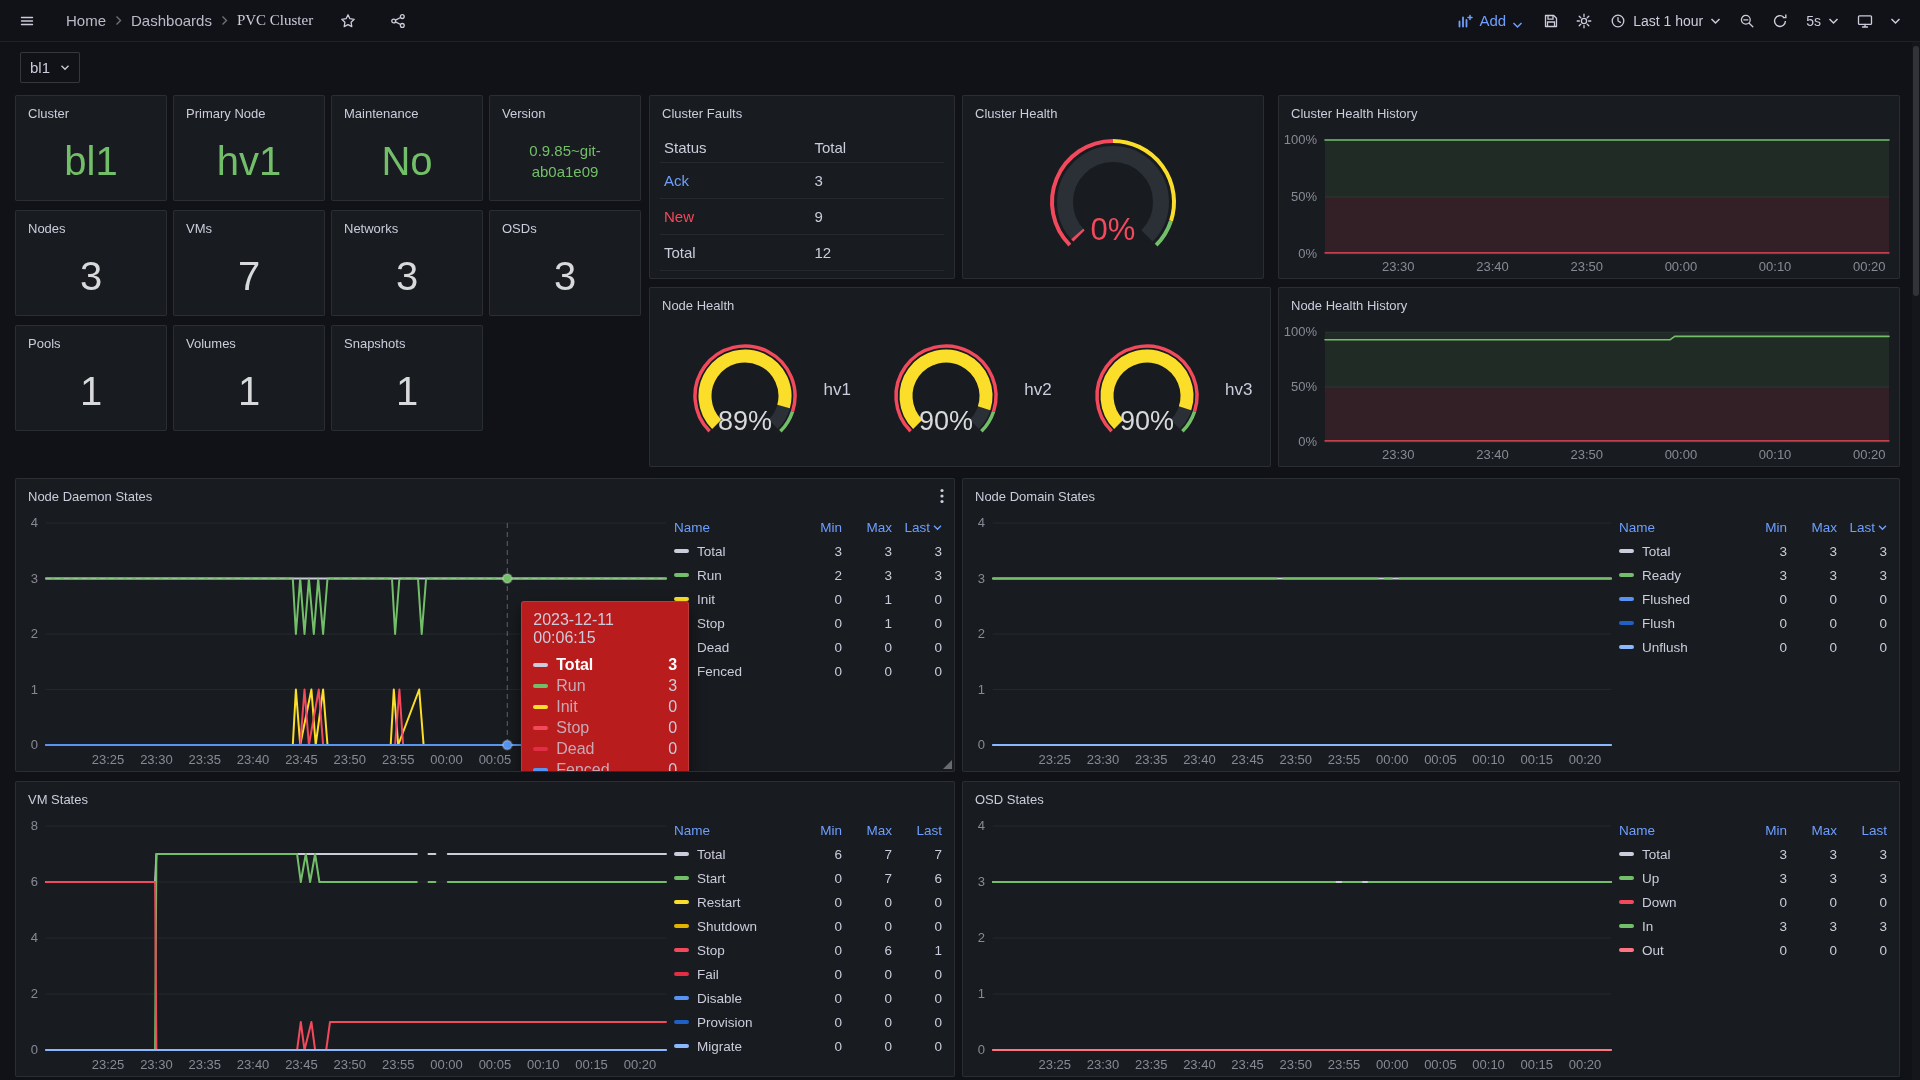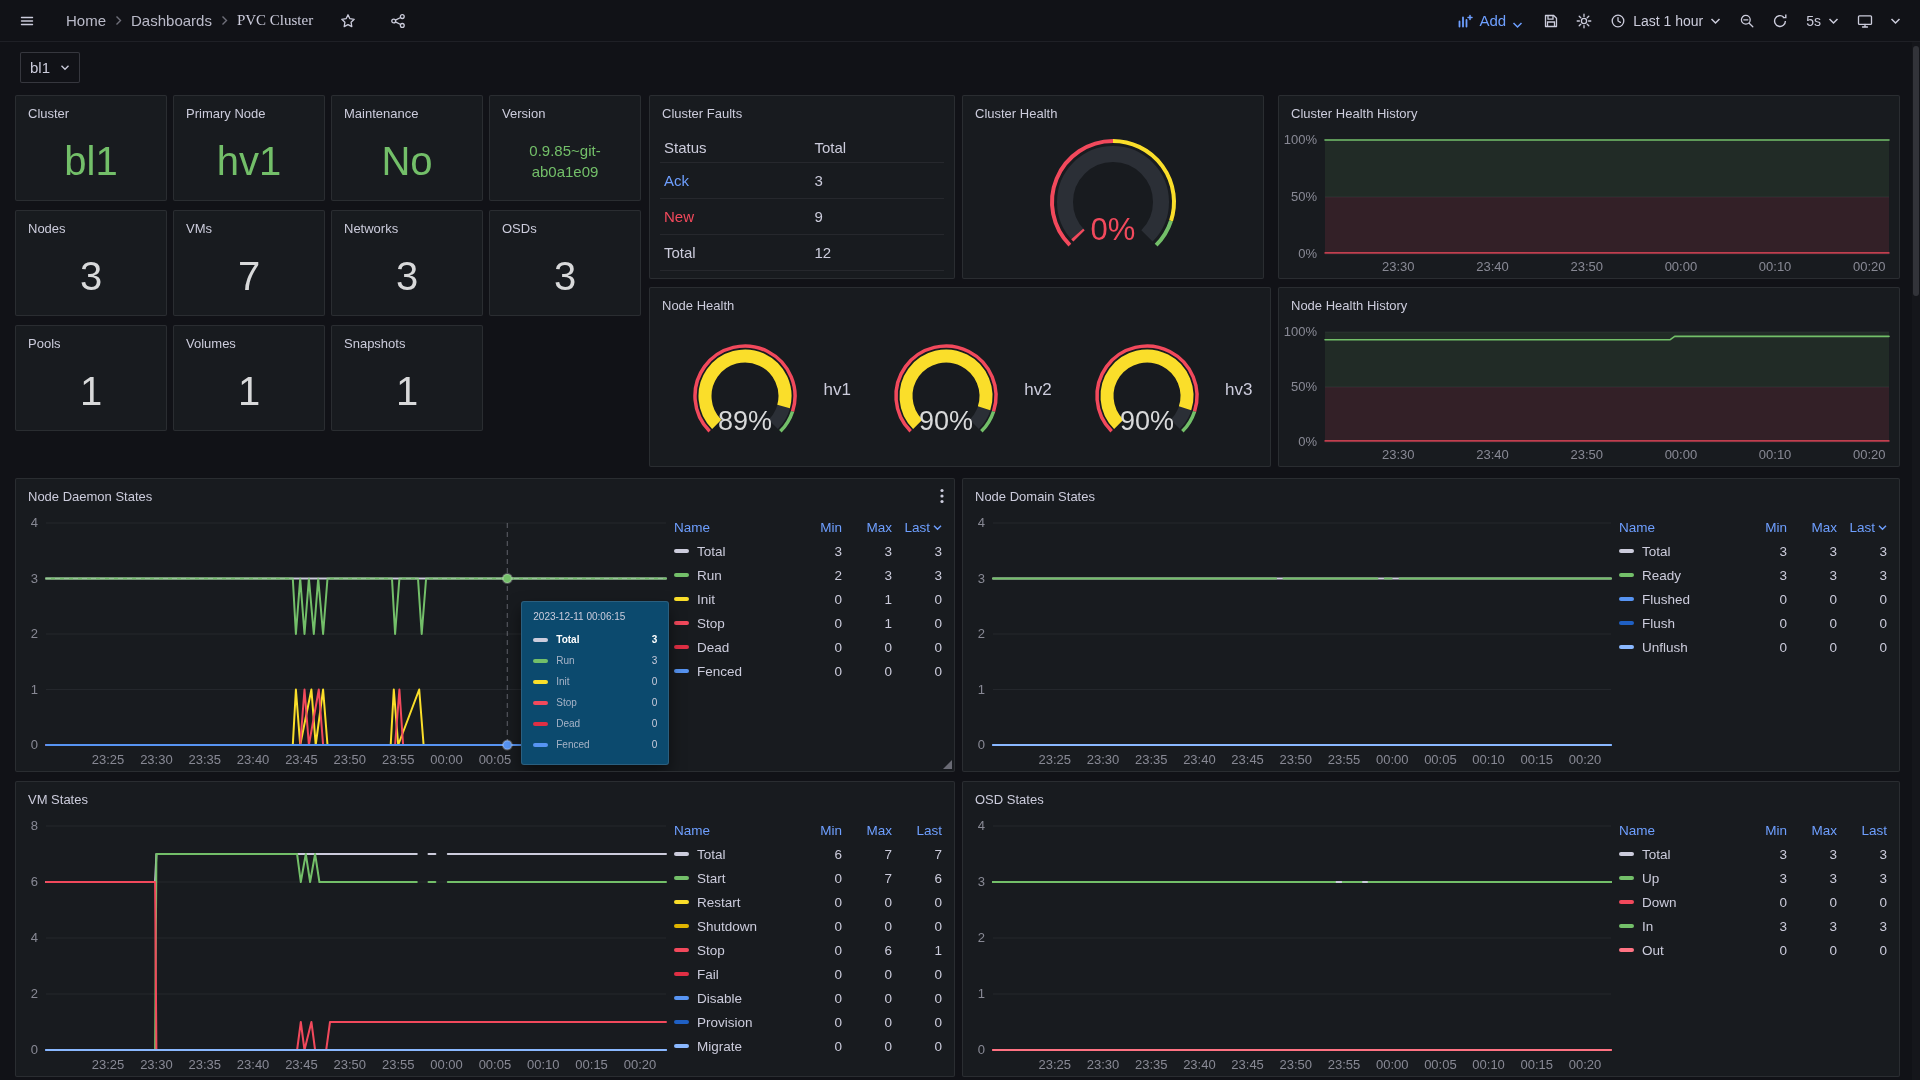--- a/index.html
+++ b/index.html
@@ -60,21 +60,21 @@
 .chart-legend{width:280px;flex:none;padding:2px 12px 0 0;}
 
 
 .lg-row{display:flex;align-items:center;height:24px;font-size:13.5px;}
 .lg-head .lg-name,.lg-head .lg-num{color:#6e9fff;}
 .lg-name{flex:1;display:flex;align-items:center;gap:8px;color:#ccccdc;}
 .lg-num{width:50px;color:#ccccdc;display:flex;justify-content:flex-end;align-items:center;gap:3px;}
 .swatch{width:15px;height:4px;border-radius:2px;flex:none;display:inline-block;}
 
 
-.tooltip{position:absolute;width:148px;background:#0c4a6e;border:1px solid rgba(204,204,220,0.16);border-radius:3px;padding:9px 11px;font-size:10px;box-shadow:0 8px 16px rgba(0,0,0,0.5);z-index:5;}
+.tooltip{position:absolute;width:168px;background:#b91c1c;border:1px solid rgba(204,204,220,0.16);border-radius:3px;padding:9px 11px;font-size:16px;box-shadow:0 8px 16px rgba(0,0,0,0.5);z-index:5;}
 .tt-time{margin-bottom:7px;color:#ccccdc;}
 .tt-row{display:flex;align-items:center;gap:8px;height:21px;}
 .tt-name{flex:1;color:rgba(204,204,220,0.8);}
 .tt-val{color:#ccccdc;}
 .tt-row.bold .tt-name,.tt-row.bold .tt-val{color:#fff;font-weight:700;}
 
 
 .sb-track{position:absolute;top:0;right:0;width:8px;height:100%;background:rgba(255,255,255,0.02);}
 .sb-thumb{position:absolute;top:46px;right:1px;width:6px;height:250px;border-radius:3px;background:rgba(204,204,220,0.16);}
 </style>

